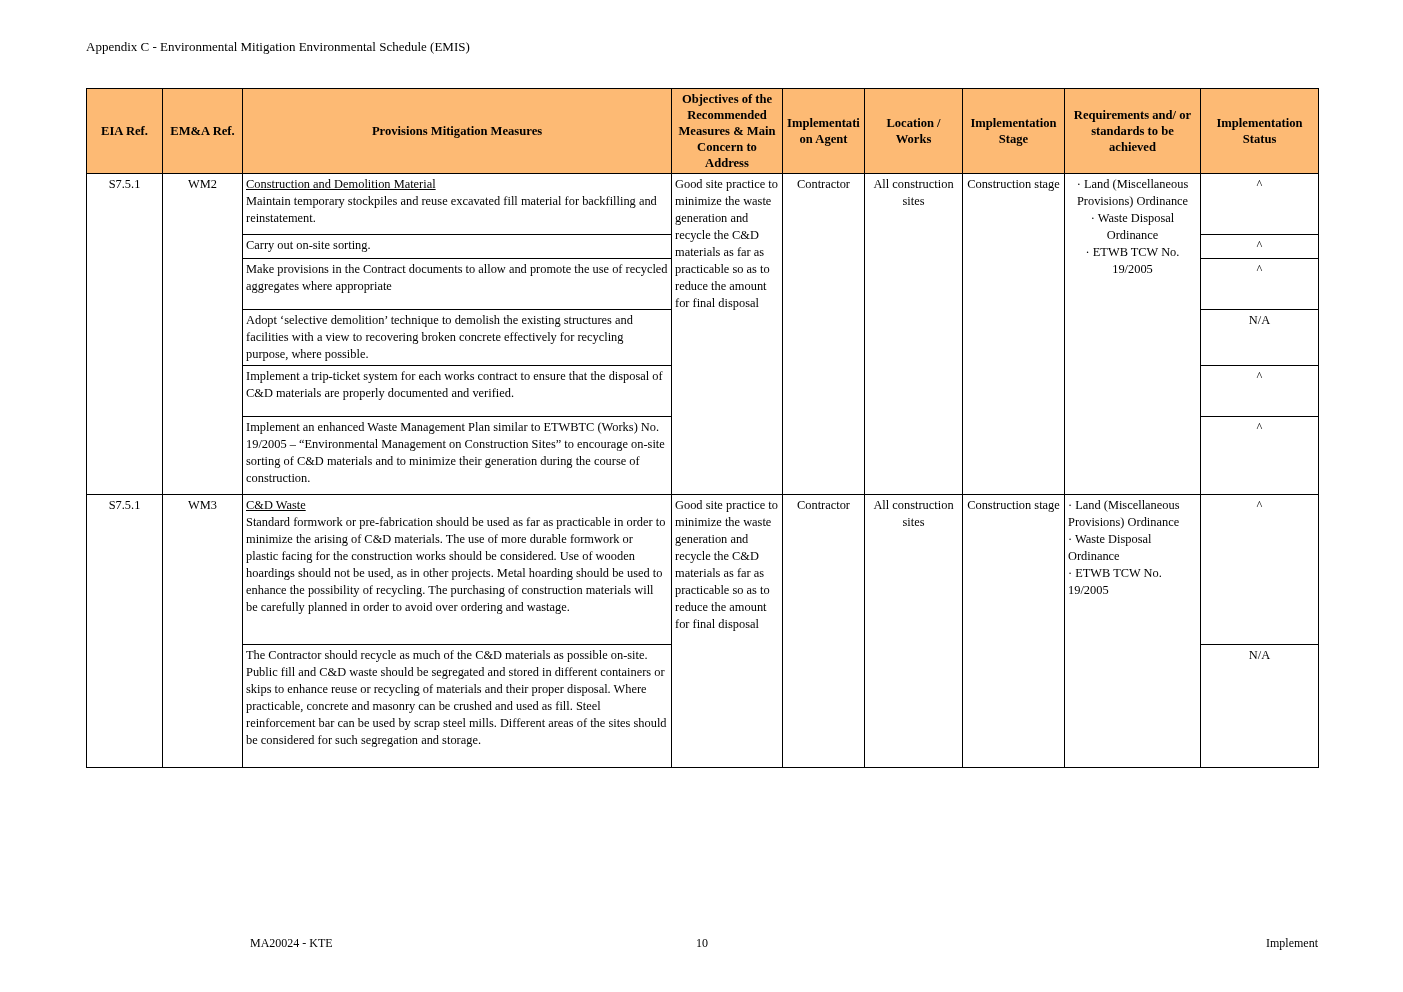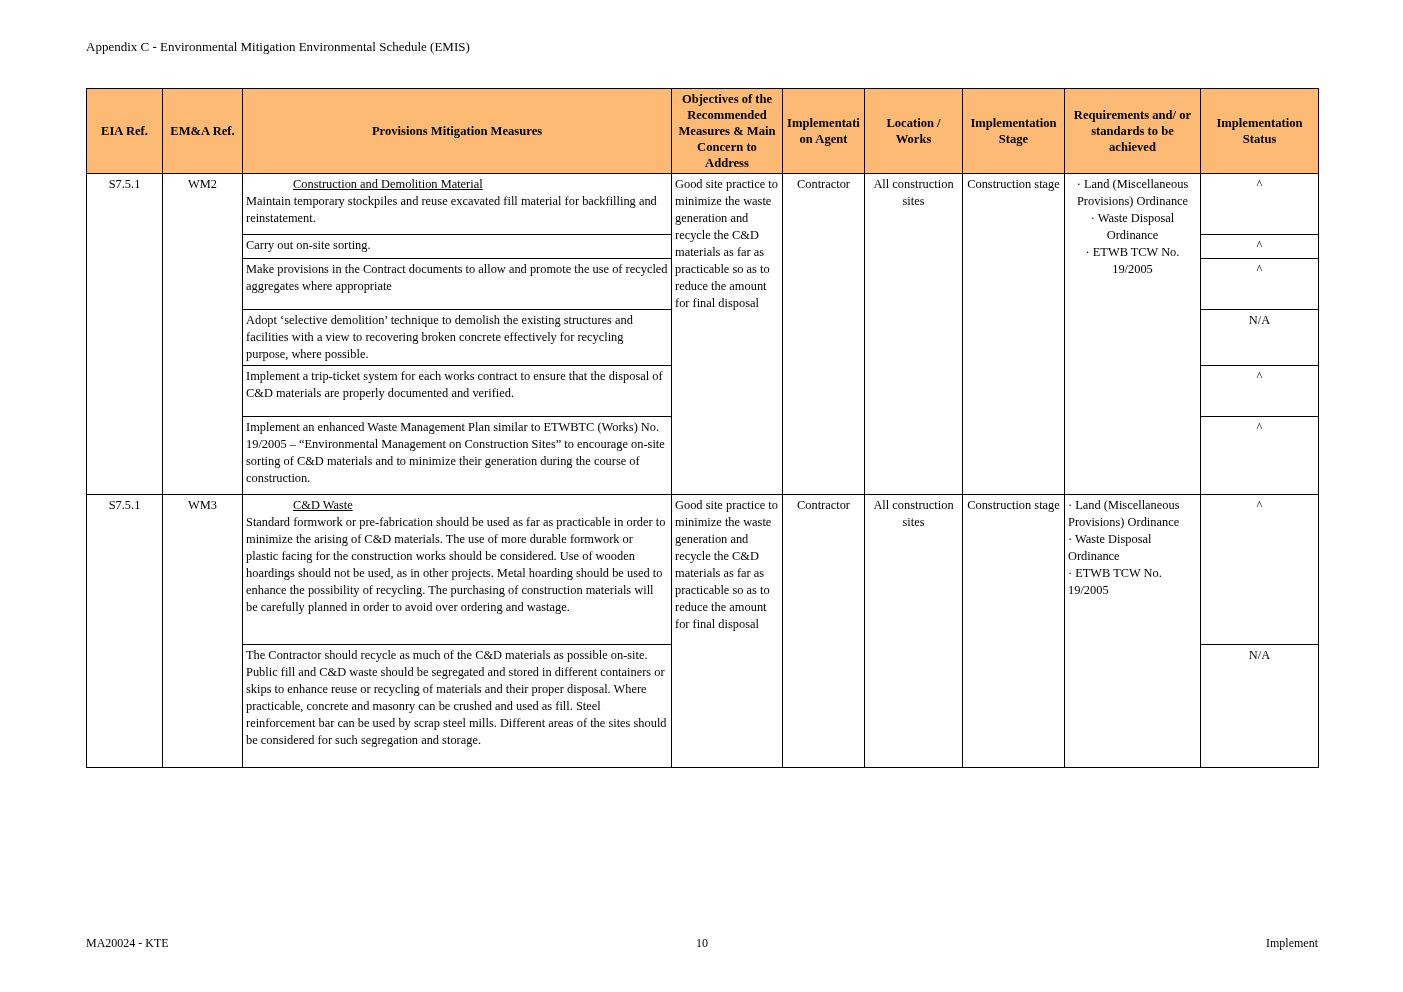--- a/index.html
+++ b/index.html
@@ -38,30 +38,30 @@
     font-weight: bold;
     text-align: center;
     vertical-align: middle;
     white-space: pre-line;
     font-size: 12.6px;
     line-height: 16px;
   }
   td.c { text-align: center; }
   td.req-center { text-align: center; }
   td.req-left { text-align: left; }
-  .measure-heading { text-decoration: underline; margin-left: 47px; }
+  .measure-heading { text-decoration: underline; }
   .doc-footer {
     position: absolute;
     left: 86px; top: 936px;
     width: 1232px;
     display: flex;
     font-size: 12px;
   }
   .doc-footer > span { flex: 1; }
-  .doc-footer > span:nth-child(1) { text-align: left; }
+  .doc-footer > span:nth-child(1) { text-align: center; }
   .doc-footer > span:nth-child(2) { text-align: center; }
   .doc-footer > span:nth-child(3) { text-align: right; }
 </style>
 </head>
 <body>
 
 <div class="doc-header">Appendix C - Environmental Mitigation Environmental Schedule (EMIS)</div>
 
 <table class="emis">
   <colgroup id="cols">

